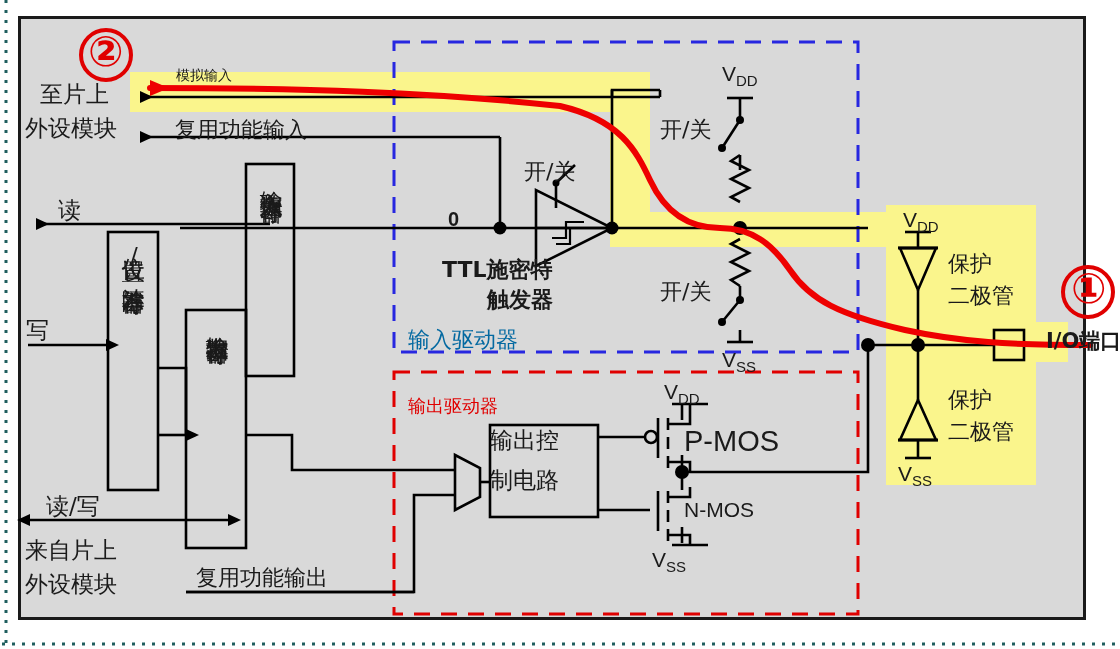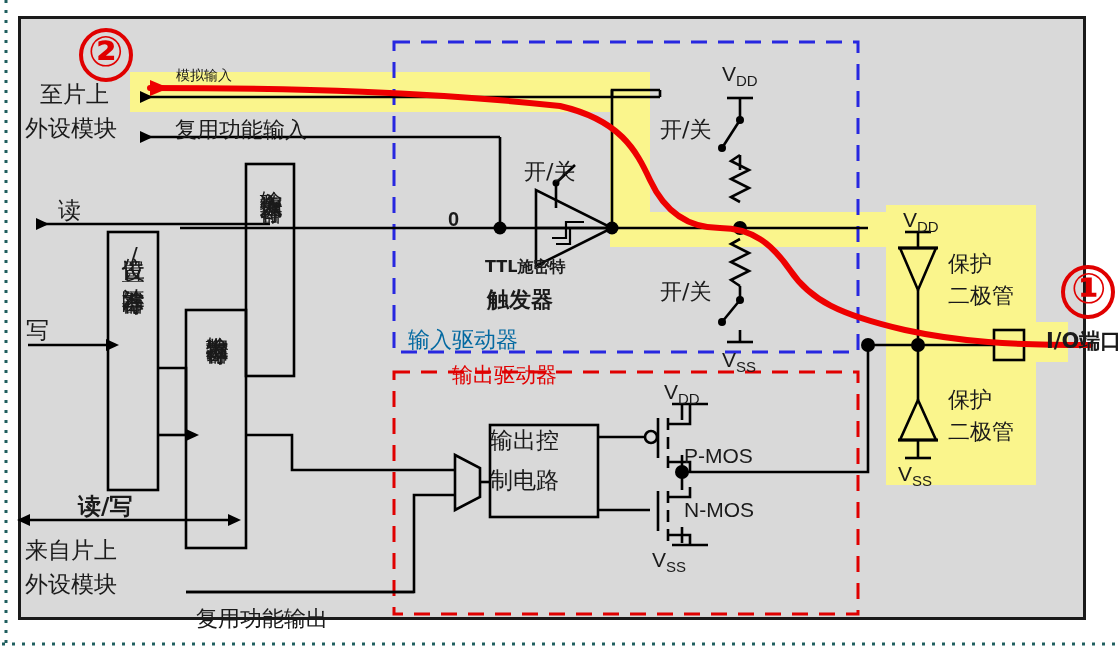--- a/index.html
+++ b/index.html
@@ -213,43 +213,43 @@
   <div class="lbl cn" style="left:25px;top:116px;font-size:23px;">外设模块</div>
 
   <div class="lbl cn" style="left:176px;top:68px;font-size:14px;">模拟输入</div>
 
   <div class="lbl cn" style="left:175px;top:118px;font-size:22px;">复用功能输入</div>
 
   <div class="lbl cn" style="left:58px;top:198px;font-size:23px;">读</div>
 
   <div class="lbl cn" style="left:26px;top:318px;font-size:23px;">写</div>
 
-  <div class="lbl cn" style="left:78px;top:494px;font-size:23px;font-weight:bold;">读/写</div>
+  <div class="lbl cn" style="left:46px;top:494px;font-size:23px;">读/写</div>
 
   <div class="lbl cn" style="left:25px;top:538px;font-size:23px;text-align:right;">来自片上</div>
   <div class="lbl cn" style="left:25px;top:572px;font-size:23px;">外设模块</div>
 
   <div class="lbl cn vt" style="left:258px;top:172px;font-size:23px;letter-spacing:2px;">输入数据寄存器</div>
 
   <div class="lbl cn vt" style="left:120px;top:240px;font-size:23px;letter-spacing:1px;">位设置/清除寄存器</div>
 
   <div class="lbl cn vt" style="left:204px;top:318px;font-size:23px;letter-spacing:1px;">输出数据寄存器</div>
 
-  <div class="lbl cn" style="left:196px;top:566px;font-size:22px;margin-top:41px;">复用功能输出</div>
+  <div class="lbl cn" style="left:196px;top:566px;font-size:22px;">复用功能输出</div>
 
   <div class="lbl bold" style="left:448px;top:208px;font-size:20px;color:#1a1a1a;">0</div>
 
   <div class="lbl cn" style="left:524px;top:160px;font-size:22px;">开/关</div>
 
-  <div class="lbl cn bold" style="left:485px;top:258px;font-size:16px;">TTL施密特</div>
+  <div class="lbl cn bold" style="left:442px;top:258px;font-size:22px;">TTL施密特</div>
   <div class="lbl cn bold" style="left:487px;top:288px;font-size:22px;">触发器</div>
 
   <div class="lbl cn blue" style="left:408px;top:328px;font-size:22px;">输入驱动器</div>
 
-  <div class="lbl cn red" style="left:408px;top:364px;font-size:21px;margin-left:44px;">输出驱动器</div>
+  <div class="lbl cn red" style="left:408px;top:396px;font-size:18px;">输出驱动器</div>
 
   <div class="lbl cn" style="left:660px;top:118px;font-size:22px;">开/关</div>
   <div class="lbl cn" style="left:660px;top:280px;font-size:22px;">开/关</div>
 
   <div class="lbl" style="left:722px;top:62px;font-size:21px;">
     <span>V</span><sub style="font-size:15px;">DD</sub>
   </div>
   <div class="lbl" style="left:722px;top:348px;font-size:21px;">
     <span>V</span><sub style="font-size:15px;">SS</sub>
   </div>
@@ -262,21 +262,21 @@
   <div class="lbl" style="left:903px;top:208px;font-size:21px;">
     <span>V</span><sub style="font-size:15px;">DD</sub>
   </div>
   <div class="lbl" style="left:898px;top:462px;font-size:21px;">
     <span>V</span><sub style="font-size:15px;">SS</sub>
   </div>
 
   <div class="lbl cn" style="left:490px;top:428px;font-size:23px;">输出控</div>
   <div class="lbl cn" style="left:490px;top:468px;font-size:23px;">制电路</div>
 
-  <div class="lbl" style="left:684px;top:444px;font-size:21px;">P-MOS</div>
+  <div class="lbl" style="left:684px;top:425px;font-size:29px;">P-MOS</div>
   <div class="lbl" style="left:684px;top:498px;font-size:21px;">N-MOS</div>
 
   <div class="lbl cn" style="left:948px;top:252px;font-size:22px;">保护</div>
   <div class="lbl cn" style="left:948px;top:284px;font-size:22px;">二极管</div>
 
   <div class="lbl cn" style="left:948px;top:388px;font-size:22px;">保护</div>
   <div class="lbl cn" style="left:948px;top:420px;font-size:22px;">二极管</div>
 
   <div class="lbl cn bold" style="left:1026px;top:330px;font-size:21px;margin-left:20px;">I/O端口</div>
 

